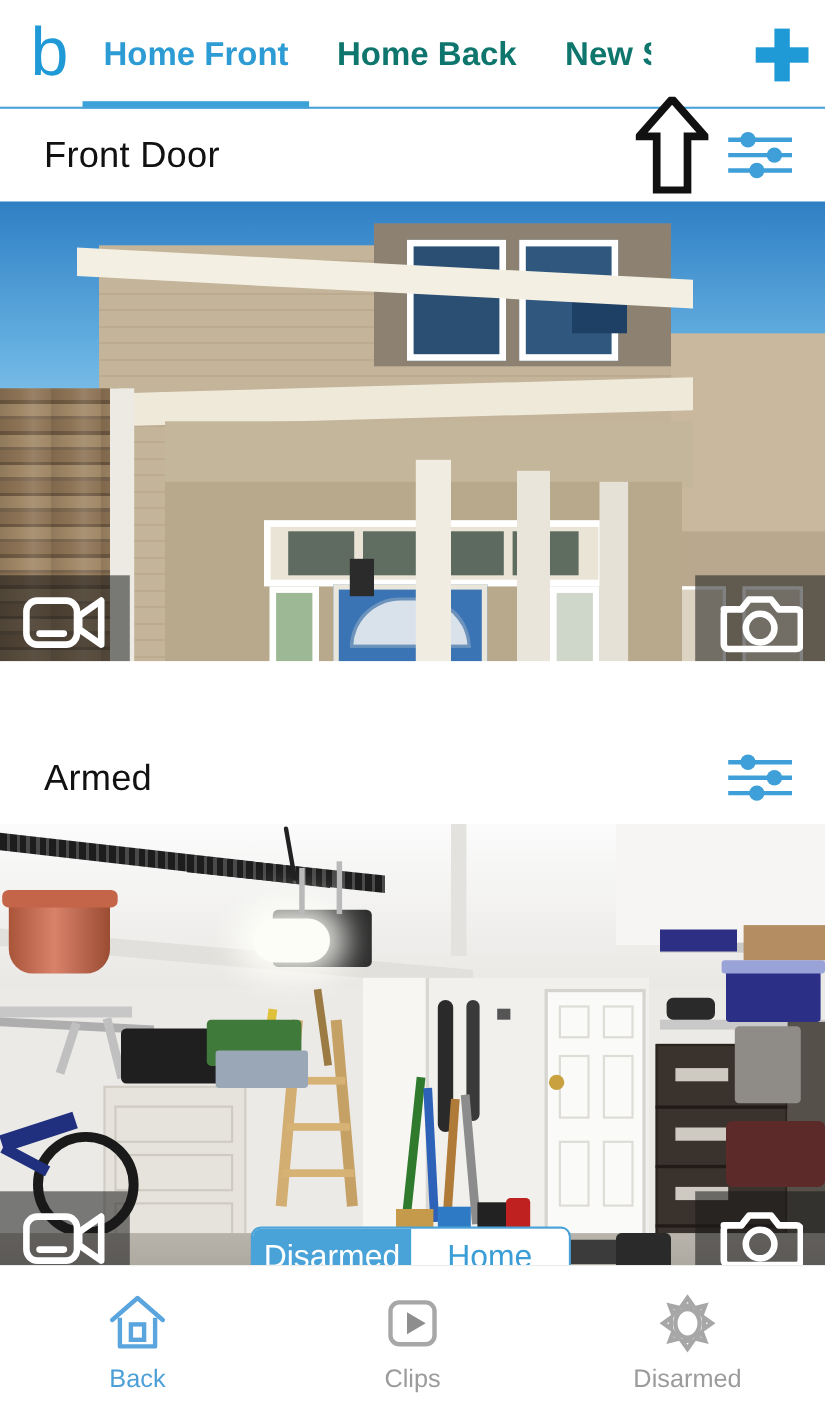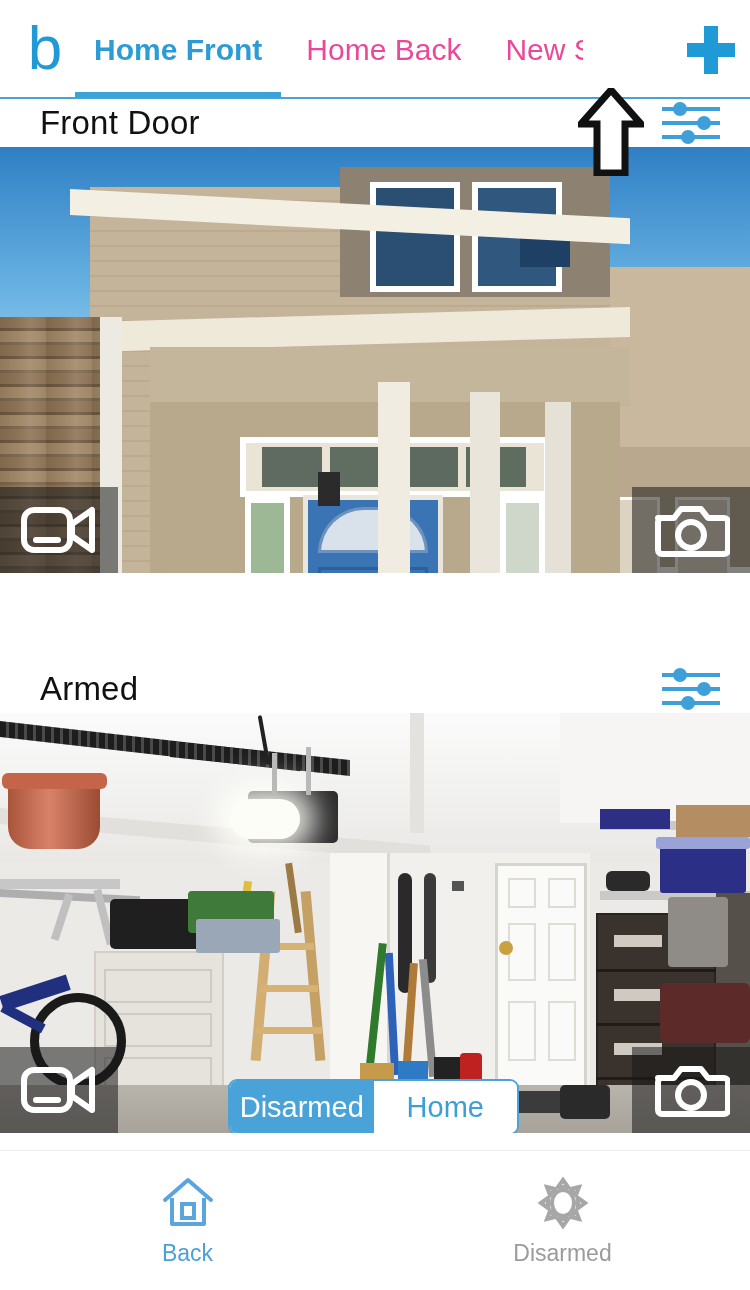--- a/index.html
+++ b/index.html
@@ -24,23 +24,24 @@
   .brand-logo {
     width:72px; height:99px;
     display:flex; align-items:center; justify-content:center;
     font-size:62px; line-height:62px; font-weight:400;
     color:#1f9ad6; padding-left:18px; padding-bottom:4px;
   }
   .tabs { display:flex; align-items:center; flex:1; height:99px; }
   .tab {
     position:relative; height:99px;
     display:flex; align-items:center; justify-content:center;
-    font-size:30px; color:#ec4899;
+    font-size:30px; color:#0f766e;
     padding:0 22px;
     white-space:nowrap;
+    font-weight:bold;
   }
   .tab.active { color:#2d9cd4; font-weight:bold; }
   .tab.active .tab-ind {
     position:absolute; left:3px; right:3px; bottom:0; height:7px;
     background:#3ba3d8;
   }
   .tab.clipped {
     overflow:hidden; max-width:100px; justify-content:flex-start; padding-right:0;
   }
   .plus-btn {
@@ -56,21 +57,21 @@
 
   
   .arrow-annot {
     position:absolute; left:578px; top:88px; width:66px; height:88px;
     z-index:40; pointer-events:none;
   }
 
   
   .cam-header {
     display:flex; align-items:center; justify-content:space-between;
-    height:48px; padding:0 28px 0 40px; background:#fff;
+    height:84px; padding:0 28px 0 40px; background:#fff;
   }
   .cam-title { font-size:33px; color:#111; letter-spacing:0.2px; }
   .sliders-icon { width:62px; height:46px; }
 
   .cam-media { position:relative; width:750px; overflow:hidden; }
   .cam-media.front { height:426px; }
   .cam-media.garage { height:420px;padding-left:39px; }
 
   .ov-box {
     position:absolute; width:118px; height:86px;
@@ -368,20 +369,27 @@
   </div>
 
   <div class="bottomnav">
     <div class="nav-item active">
       <svg class="nav-icon" viewBox="0 0 56 56">
         <path d="M5 26 L28 6 L51 26" fill="none" stroke="#5aa5de" stroke-width="4" stroke-linejoin="round" stroke-linecap="round"></path>
         <path d="M12 24 V50 H44 V24" fill="none" stroke="#5aa5de" stroke-width="4" stroke-linejoin="round"></path>
         <rect x="22" y="30" width="12" height="14" fill="none" stroke="#5aa5de" stroke-width="4"></rect>
       </svg>
       <span class="nav-label">Back</span>
+    </div>
+    <div class="nav-item inactive">
+      <svg class="nav-icon" viewBox="0 0 56 56">
+        <rect x="8" y="10" width="40" height="38" rx="8" fill="none" stroke="#a7a7a7" stroke-width="4"></rect>
+        <polygon points="23,19 40,29 23,39" fill="#8e8e8e"></polygon>
+      </svg>
+      <span class="nav-label">Clips</span>
     </div>
     <div class="nav-item inactive">
       <svg class="nav-icon" viewBox="0 0 56 56">
         <g fill="none" stroke="#a7a7a7" stroke-width="4">
           <ellipse cx="28" cy="29" rx="11" ry="13"></ellipse>
           <path d="M28 6 l5 7 h-10 z"></path>
           <path d="M28 52 l5 -7 h-10 z"></path>
           <path d="M6 29 l7 -5 v10 z"></path>
           <path d="M50 29 l-7 -5 v10 z"></path>
           <path d="M12 13 l8 2 -5 6 z"></path>

